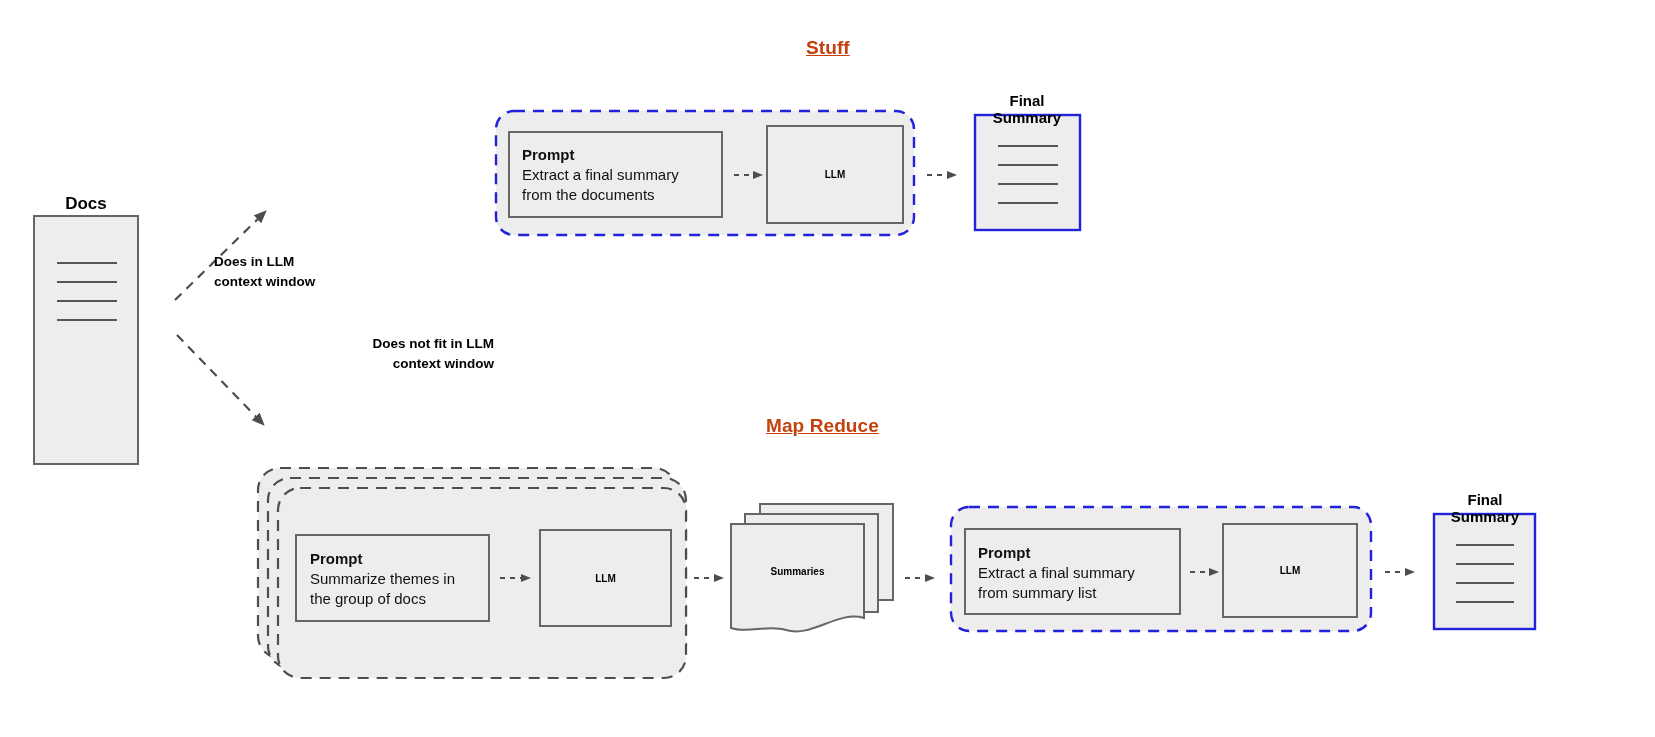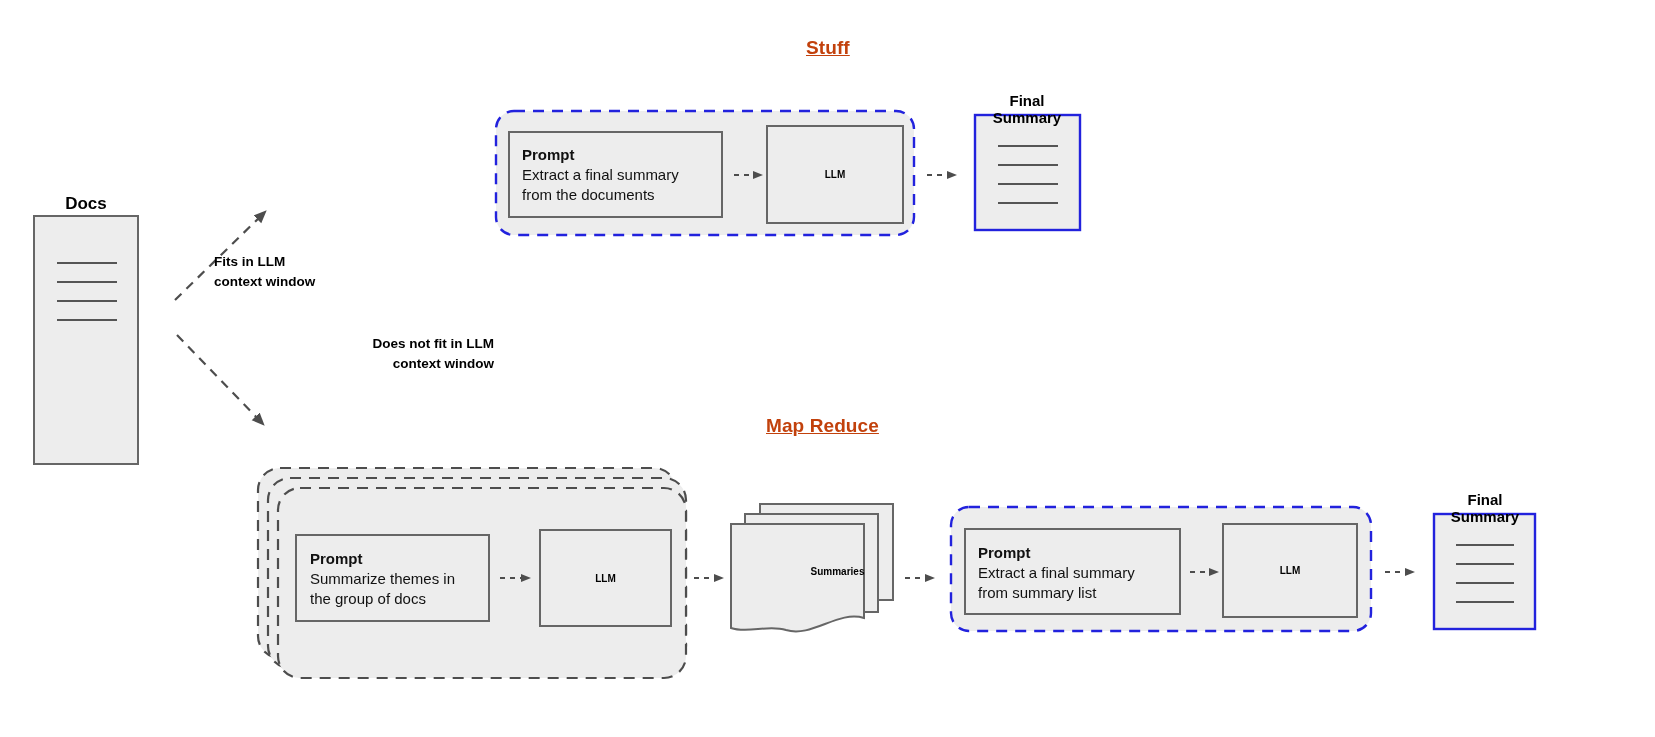--- a/index.html
+++ b/index.html
@@ -113,21 +113,21 @@
     <line x1="1456" y1="602" x2="1514" y2="602" stroke="#555555" stroke-width="2"></line>
   </g>
 </svg>
 
 <div class="section-title" style="left:806px;top:37px;">Stuff</div>
 
 <div class="section-title" style="left:766px;top:370px;margin-top:45px;">Map Reduce</div>
 
 <div class="cap" style="left:34px;top:195px;width:104px;font-size:17px;">Docs</div>
 
-<div class="edge-label" style="left:214px;top:252px;width:260px;text-align:left;">Fits in LLM
+<div class="edge-label" style="left:214px;top:252px;width:260px;text-align:left;">Does in LLM
 context window</div>
 
 <div class="edge-label" style="left:214px;top:334px;width:280px;text-align:right;">Does not fit in LLM
 context window</div>
 
 <div class="cap" style="left:967px;top:75px;width:120px;">
   <span>Final
 Summary</span>
 </div>
 
@@ -143,20 +143,20 @@
 </div>
 <div class="boxlabel" style="left:767px;top:126px;width:136px;height:97px;">LLM</div>
 
 <div class="prompt" style="left:310px;top:549px;width:180px;">
   <b>Prompt</b>
   <span>Summarize themes in
 the group of docs</span>
 </div>
 <div class="boxlabel" style="left:540px;top:530px;width:131px;height:96px;">LLM</div>
 
-<div class="boxlabel" style="left:731px;top:524px;width:133px;height:94px;padding-left:40px;">Summaries</div>
+<div class="boxlabel" style="left:731px;top:524px;width:133px;height:94px;">Summaries</div>
 
 <div class="prompt" style="left:978px;top:543px;width:200px;">
   <b>Prompt</b>
   <span>Extract a final summary
 from summary list</span>
 </div>
 <div class="boxlabel" style="left:1223px;top:524px;width:134px;height:93px;">LLM</div>
 
 </body></html>

